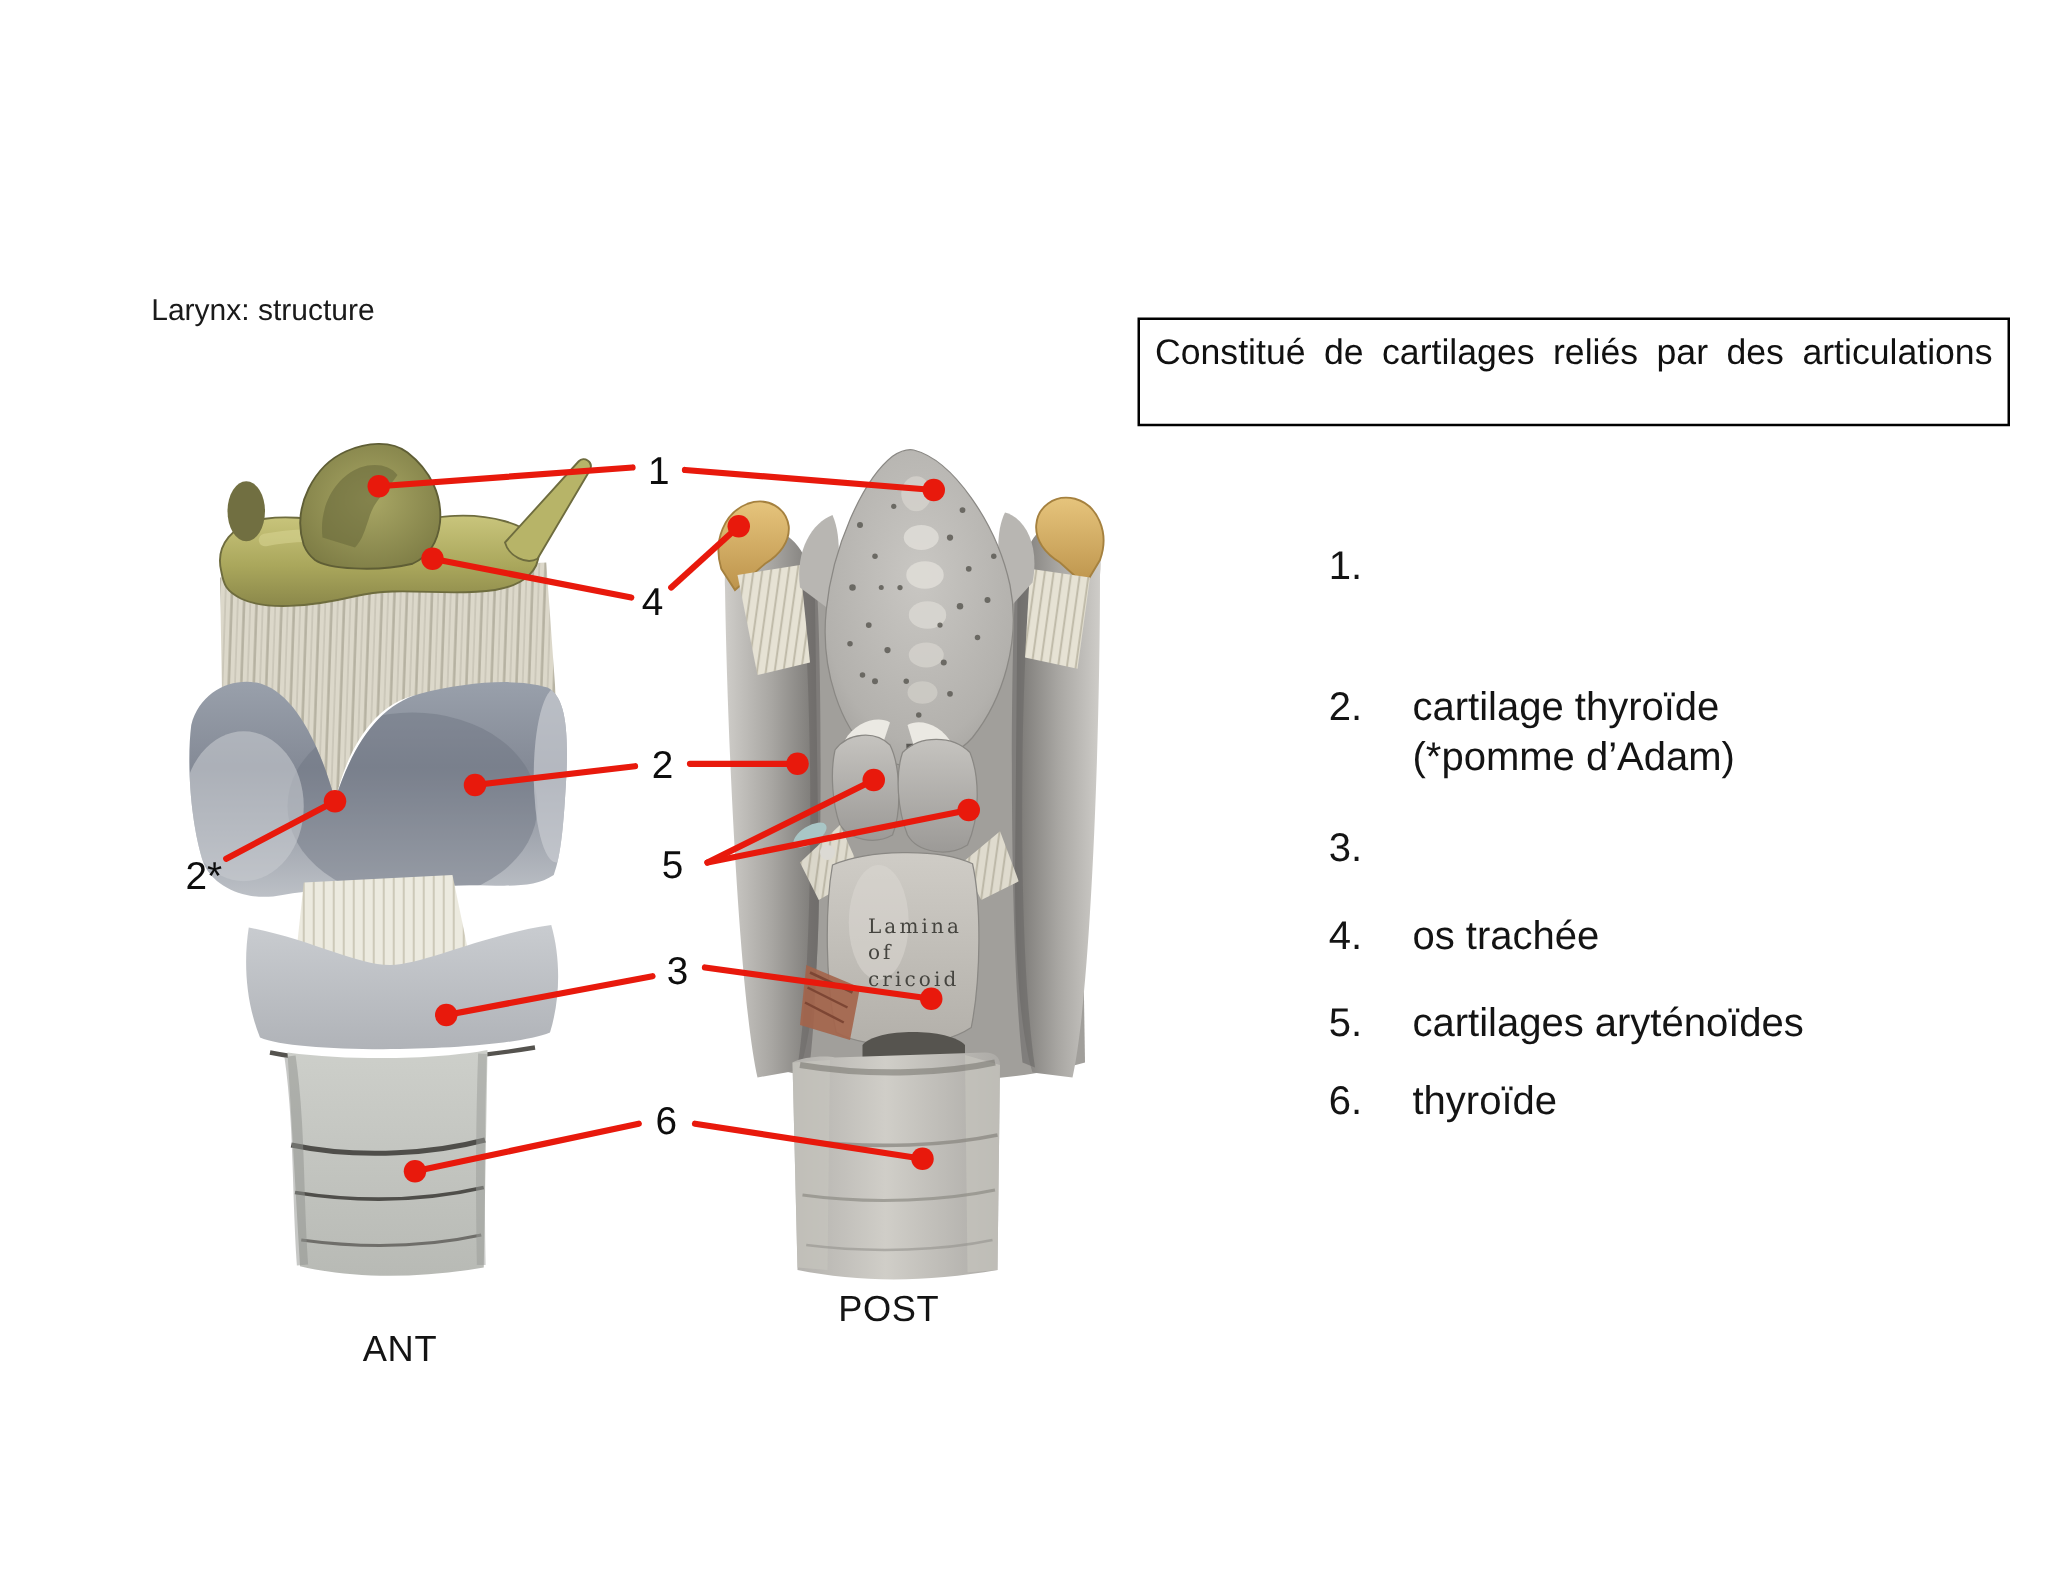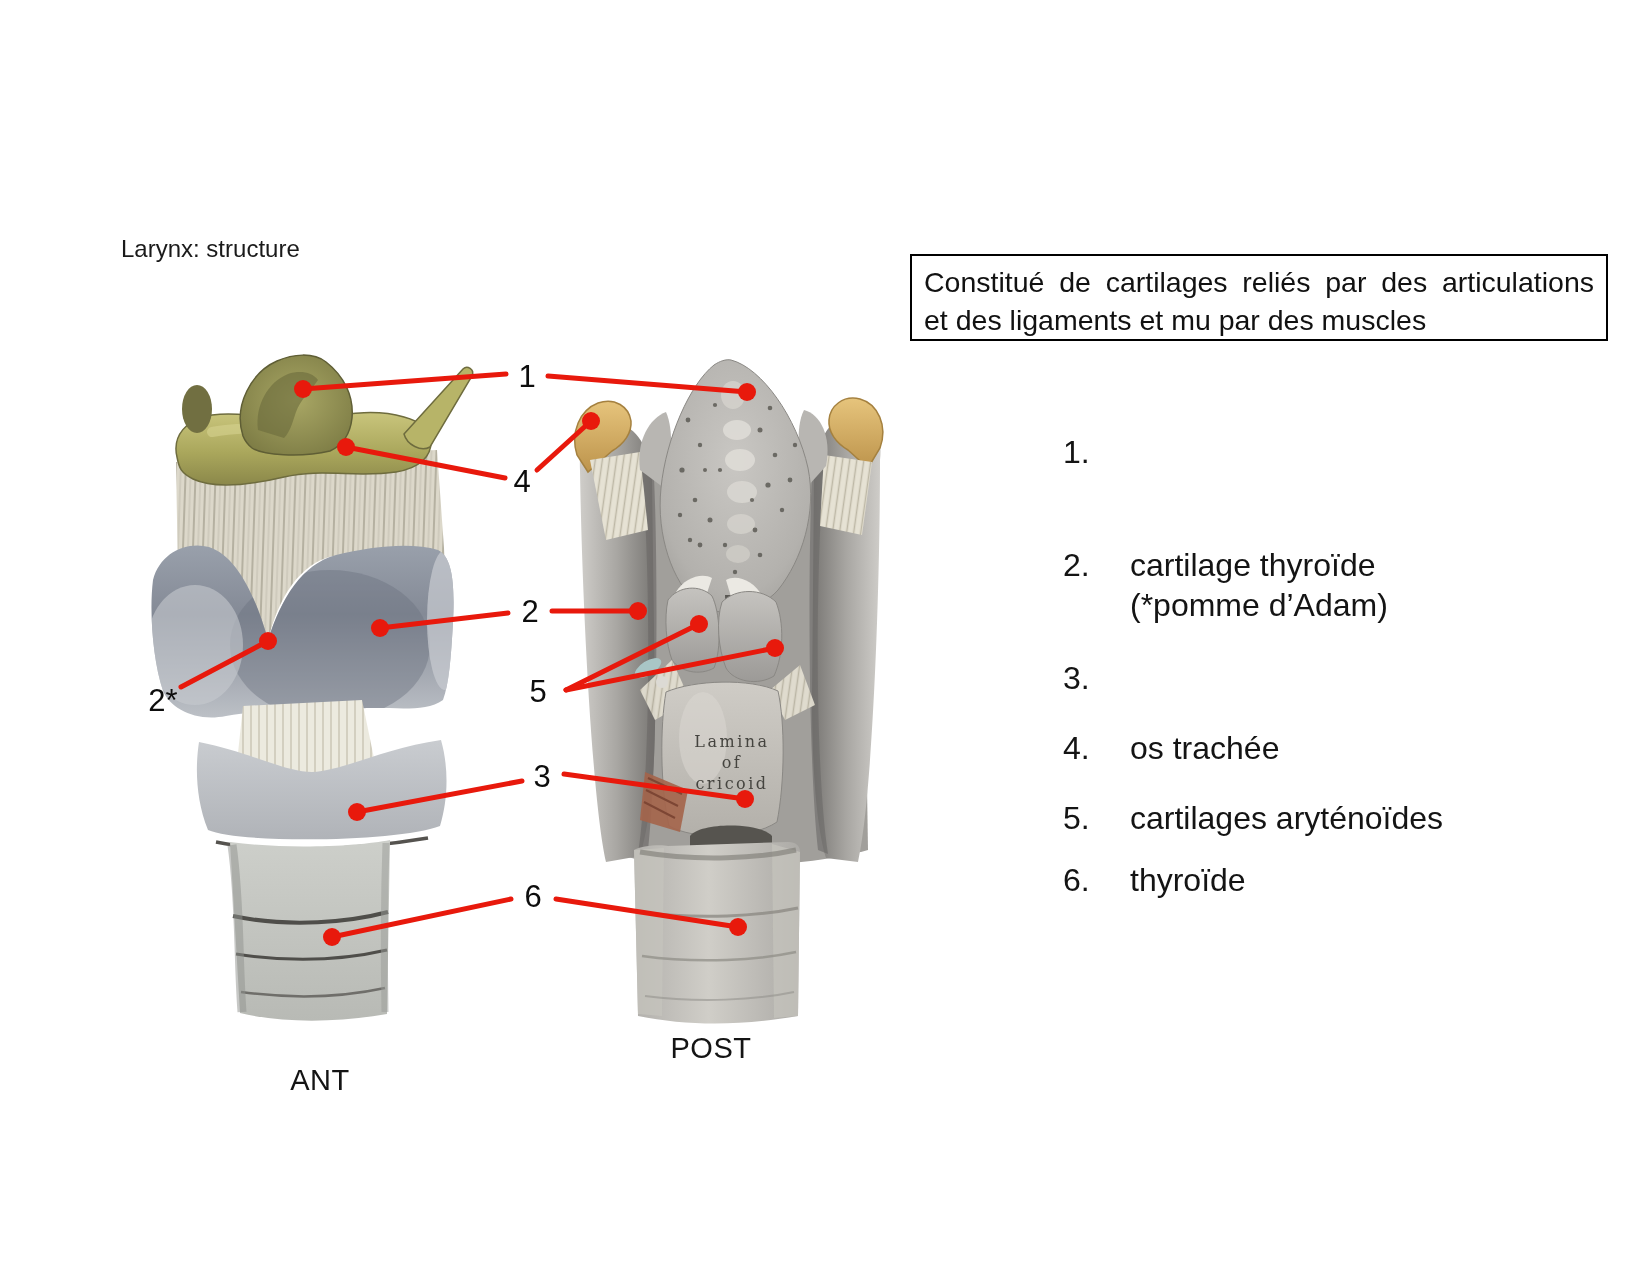--- a/index.html
+++ b/index.html
@@ -11,33 +11,32 @@
   .info-line1{display:block;text-align:justify;text-align-last:justify;}
   .info-line2{display:block;}
   .legend{position:absolute;left:0;top:0;width:0;height:0;}
   .legend-item{position:absolute;left:1063px;display:flex;font-size:32px;line-height:40px;color:#141414;width:480px;}
   .legend-num{width:67px;flex:none;}
   .legend-text{white-space:pre-line;}
   .ann{position:absolute;font-size:31px;color:#0d0d0d;transform:translate(-50%,-50%);white-space:nowrap;}
   .fig-caption{position:absolute;top:1032px;font-size:29px;color:#141414;transform:translateX(-50%);letter-spacing:0.5px;}
   .lamina-label{position:absolute;left:732px;top:762px;transform:translate(-50%,-50%);
                 font-family:"DejaVu Serif",serif;font-size:16px;line-height:21px;letter-spacing:2.5px;
-                color:#45443f;text-align:center;white-space:pre-line;}
+                color:#45443f;text-align:left;white-space:pre-line;}
   svg.scene{position:absolute;left:0;top:0;}
 </style>
 </head>
 <body>
 
 <div class="slide">
 
   <div class="title">Larynx: structure</div>
 
   <div class="info-box">
     <span class="info-line1">Constitué de cartilages reliés par des articulations</span>
-    <span class="info-line2">et des ligaments et mu par des muscles</span>
   </div>
 
   <svg class="scene" width="1650" height="1275" viewBox="0 0 1650 1275">
     <defs>
       <linearGradient id="gradThyroid" x1="0" y1="0" x2="0" y2="1">
         <stop offset="0" stop-color="#99a0ab"></stop>
           <stop offset="0.4" stop-color="#848a96"></stop>
           <stop offset="1" stop-color="#bcc0c6"></stop>
       </linearGradient>
       <linearGradient id="gradCricoid" x1="0" y1="0" x2="0" y2="1">

